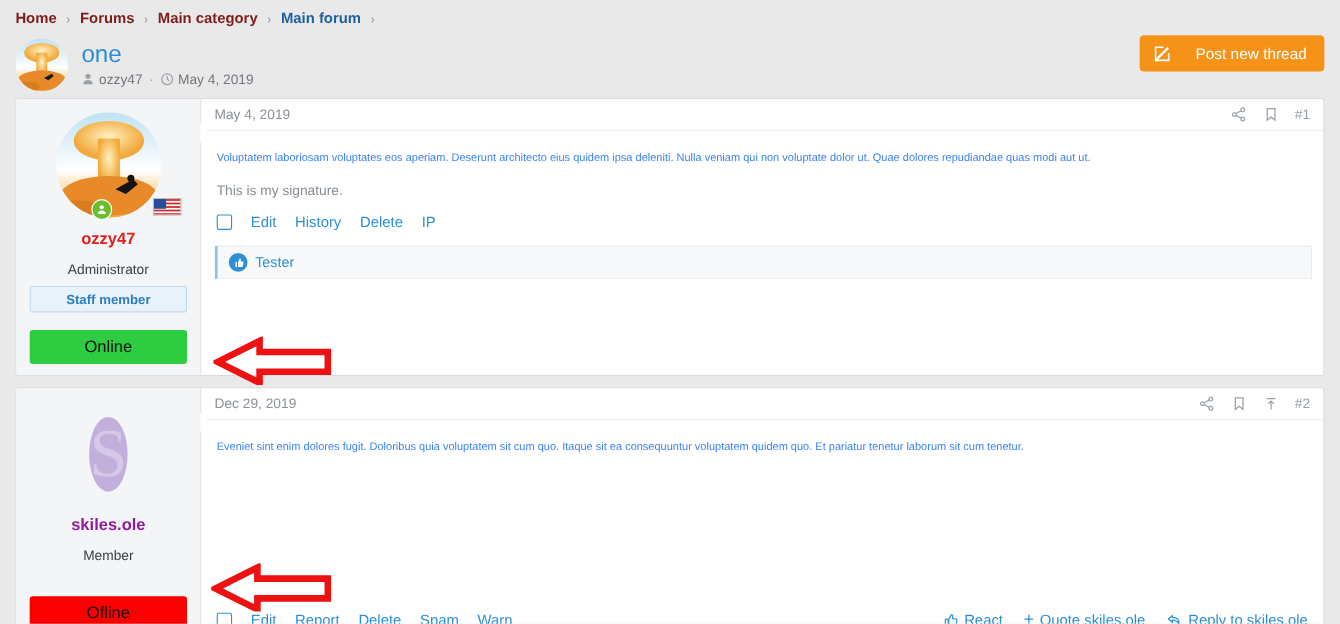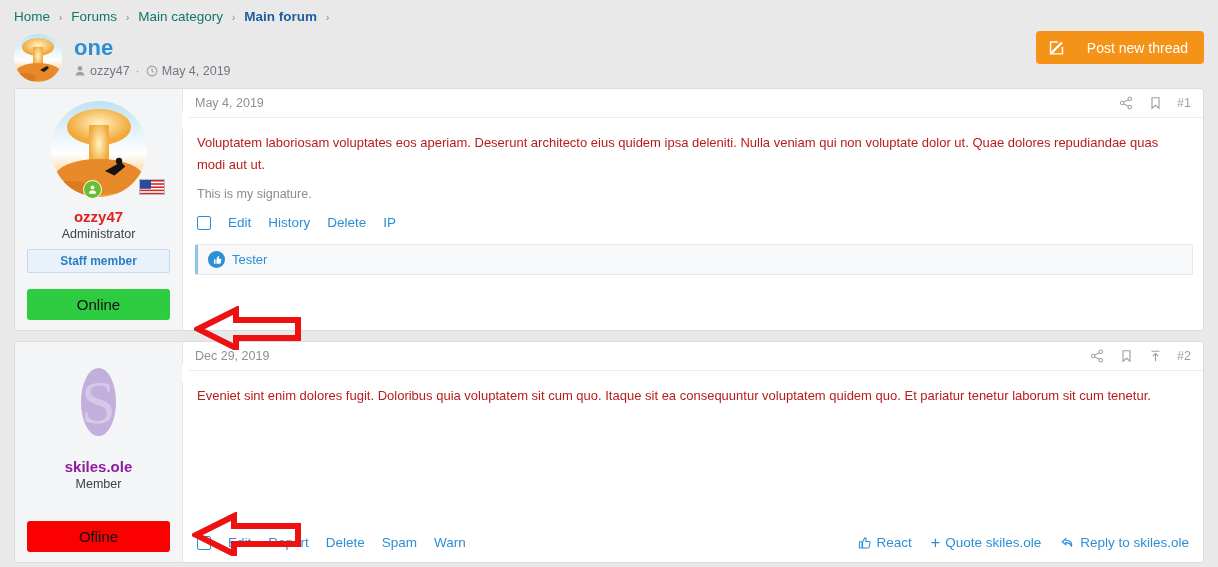--- a/index.html
+++ b/index.html
@@ -15,38 +15,38 @@
   }
   .page { position: relative; width: 1218px; height: 567px; }
 
   
   .breadcrumb {
     padding: 8px 14px 4px 14px;
     font-size: 13.5px;
     white-space: nowrap;
     line-height: 18px;
   }
-  .breadcrumb a { color: #0f766e; text-decoration: none; }
+  .breadcrumb a { color: #7f1d1d; text-decoration: none; font-weight: bold; }
   .breadcrumb a.current { color: #1e5f9e; font-weight: bold; }
   .breadcrumb .sep { color: #8a9099; margin: 0 5px; font-size: 11px; }
 
   
   .thread-head {
     display: flex; align-items: flex-start;
     padding: 4px 14px 6px 14px;
     position: relative;
   }
   .thread-avatar {
     width: 48px; height: 48px; border-radius: 50%;
     overflow: hidden; flex: 0 0 48px; margin-right: 12px;
     position: relative;
   }
   .thread-titlewrap { padding-top: 1px; }
   .thread-title {
-    font-size: 22px; color: #2c8fd6; font-weight: bold;
+    font-size: 22px; color: #2c8fd6; font-weight: normal;
     line-height: 26px; text-decoration: none; display:block;
   }
   .thread-meta {
     font-size: 12.5px; color: #707780; margin-top: 3px;
     display: flex; align-items: center; gap: 4px;
   }
   .thread-meta .mi { color: #9aa0a8; display:inline-flex; }
   .dotsep { color: #9aa0a8; margin: 0 2px; }
 
   .btn-post-thread {
@@ -140,21 +140,21 @@
     width: 19px; height: 19px; border-radius: 50%;
     background: #6abf2e; border: 1.5px solid #fff;
     display:flex; align-items:center; justify-content:center;
   }
   .flag {
     position: absolute; right: -18px; bottom: 2px;
     width: 26px; height: 16px; border: 1px solid #bbb;
     overflow: hidden;
   }
   .username { font-size: 15px; font-weight: bold; margin-top: 8px; display:block; text-decoration:none;}
-  .usertitle { font-size: 12.5px; color: #3b4148; margin-top: 2px; }
+  .usertitle { font-size: 12.5px; color: #3b4148; margin-top: 12px; }
   .staff-banner {
     margin: 8px 4px 0 4px; padding: 4px 0;
     background: #e9f2fb; border: 1px solid #c2daef;
     color: #2c7fc0; font-size: 12px; font-weight: bold;
     border-radius: 2px;
   }
   .status-btn {
     margin: 16px 4px 0 4px; padding: 7px 0;
     font-size: 15px; color: #111; border-radius: 3px;
   }
@@ -164,21 +164,21 @@
     display: flex; align-items: center;
     padding: 7px 12px 7px 12px;
     border-bottom: 1px solid #eceef0;
     font-size: 12.5px; color: #8b9199;
   }
   .post-head .spacer { flex: 1 1 auto; }
   .head-ico { color:#9aa0a8; margin-left: 16px; display:inline-flex; cursor:pointer;}
   .post-num { color: #9aa0a8; margin-left: 15px; font-size: 12.5px; }
   .post-body {
     padding: 14px 14px 6px 14px;
-    font-size: 13px; line-height: 22px; color: #b91c1c;
+    font-size: 10px; line-height: 22px; color: #3b82f6;
   }
   .signature {
     padding: 4px 9px 2px 14px; font-size: 12.5px;
     color: #878d95; line-height: 17px;
   }
   .signature a { color: #2c8fd6; text-decoration: none; display:block;}
   .post-actions {
     display: flex; align-items: center; gap: 17px;
     padding: 10px 14px 12px 14px;
     font-size: 13.5px;

